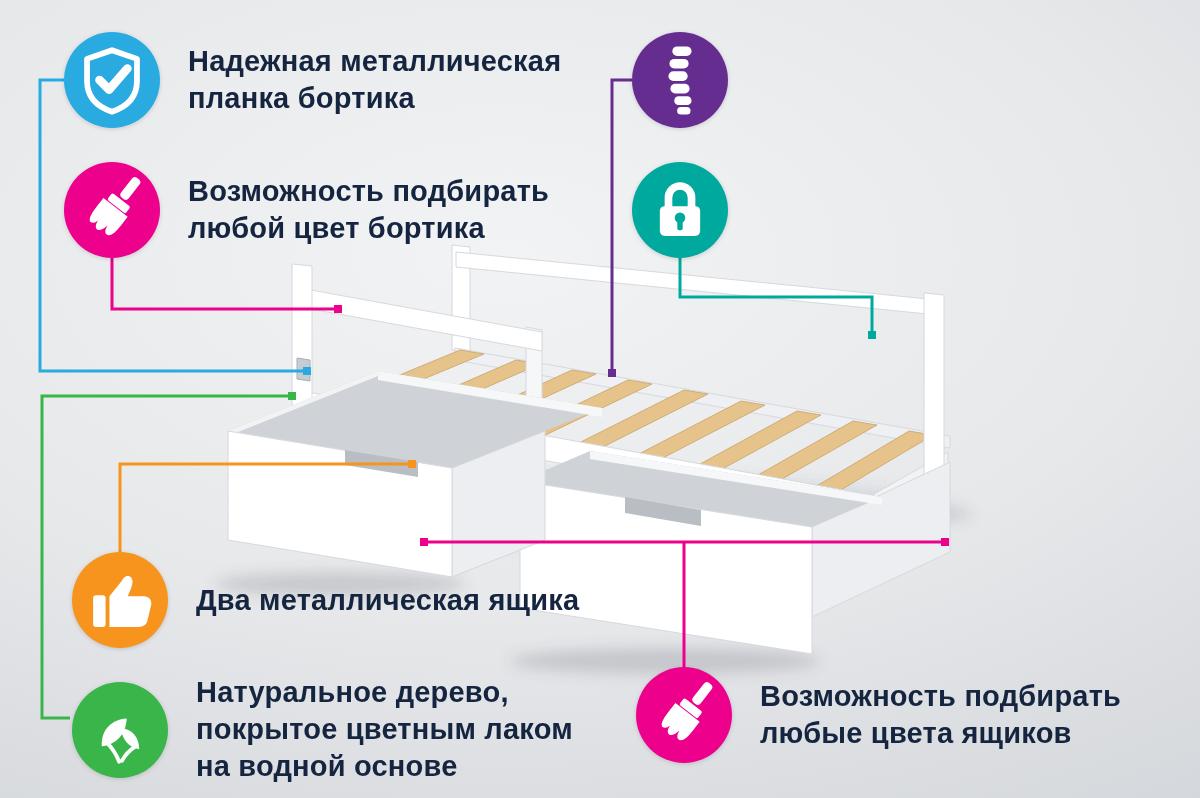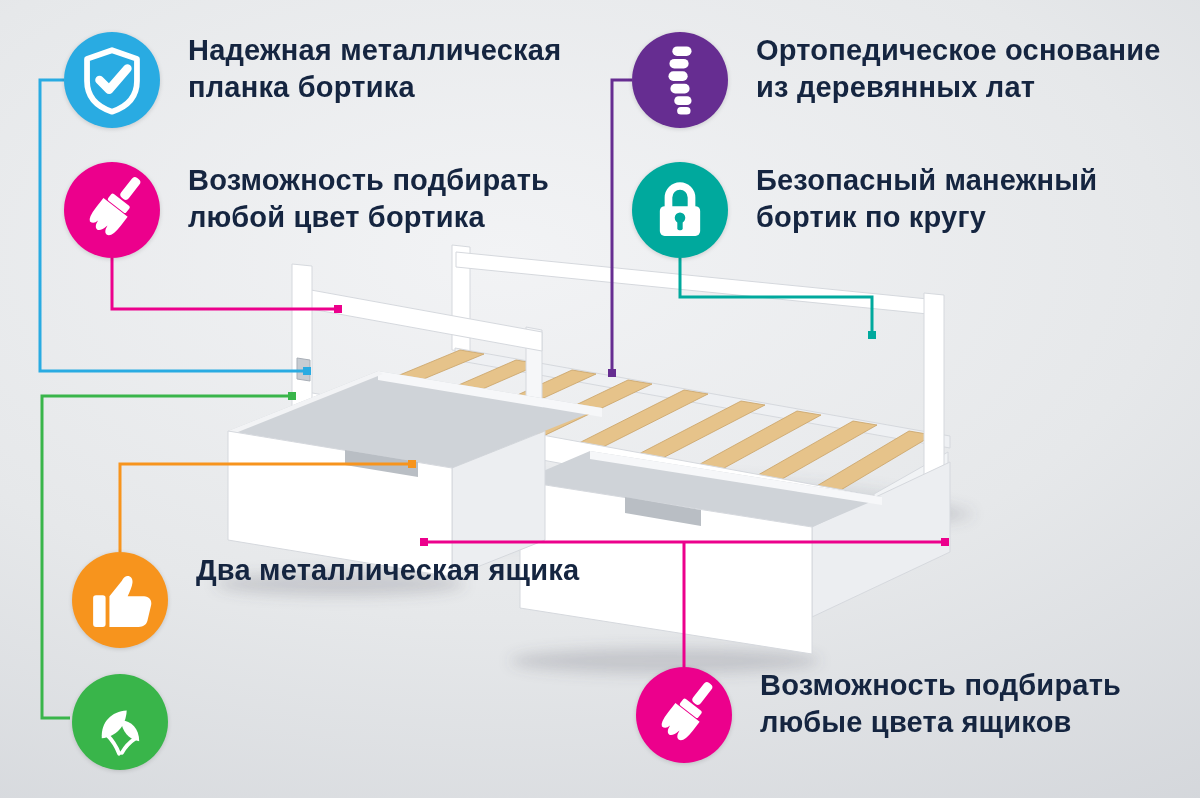--- a/index.html
+++ b/index.html
@@ -2,21 +2,21 @@
 <html><head>
 <meta charset="utf-8">
 <style>
   html,body{margin:0;padding:0;background:#cfd2d7;}
   .canvas{
     position:relative;width:1200px;height:798px;overflow:hidden;
     font-family:"Liberation Sans",sans-serif;
     background:radial-gradient(115% 95% at 42% 32%, #f2f3f5 0%, #e6e8ea 48%, #cfd2d7 100%);
   }
   .scene{position:absolute;left:0;top:0;}
-  .feature{position:absolute;display:flex;align-items:flex-start;}
+  .feature{position:absolute;display:flex;align-items:center;}
   .badge{width:96px;height:96px;flex:none;filter:drop-shadow(0 1px 2px rgba(0,0,0,.15));}
   .feature-label{
     margin-left:28px;font-size:29px;line-height:37px;font-weight:700;
     color:#152540;white-space:pre-line;letter-spacing:.2px;
   }
   .f1{left:64px;top:32px}
   .f2{left:64px;top:162px}
   .f3{left:632px;top:32px}
   .f4{left:632px;top:162px}
   .f5{left:72px;top:552px}
@@ -139,34 +139,30 @@
       <circle cx="50" cy="50" r="50" fill="#662d91"></circle>
       <g fill="#ffffff">
         <rect x="42" y="15" width="20" height="10" rx="5"></rect>
         <rect x="39" y="28" width="20" height="10" rx="5"></rect>
         <rect x="38" y="41" width="20" height="10" rx="5"></rect>
         <rect x="40" y="54" width="20" height="10" rx="5"></rect>
         <rect x="44" y="67" width="18" height="9" rx="4.5"></rect>
         <rect x="47" y="78" width="14" height="8" rx="4"></rect>
       </g>
     </svg>
-    <div class="feature-label">Ортопедическое основание
-из деревянных лат</div>
   </div>
 
   <div class="feature f4">
     <svg class="badge" viewBox="0 0 100 100">
       <circle cx="50" cy="50" r="50" fill="#00a99d"></circle>
       <path d="M38 48 V37 a12 12 0 0 1 24 0 V48" fill="none" stroke="#ffffff" stroke-width="8"></path>
       <rect x="29" y="46" width="42" height="31" rx="5" fill="#ffffff"></rect>
       <circle cx="50" cy="58" r="5.5" fill="#00a99d"></circle>
       <rect x="47.2" y="60" width="5.6" height="11" rx="2" fill="#00a99d"></rect>
     </svg>
-    <div class="feature-label">Безопасный манежный
-бортик по кругу</div>
   </div>
 
   <div class="feature f5">
     <svg class="badge" viewBox="0 0 100 100">
       <circle cx="50" cy="50" r="50" fill="#f7941d"></circle>
       <g fill="#ffffff">
         <rect x="22" y="45" width="13" height="33" rx="3"></rect>
         <path d="M39 78 V46 l13 -16 c3 -8 12 -6 11 2 c-0.5 4 -3 10 -5 14 h17 c5 0 8.5 4 7.5 9 l-4 17 c-1 4 -4.5 6 -9 6 z"></path>
       </g>
     </svg>
@@ -175,20 +171,23 @@
 
   <div class="feature f6">
     <svg class="badge" viewBox="0 0 100 100">
       <circle cx="50" cy="50" r="50" fill="#39b54a"></circle>
       <g fill="#ffffff">
         <path d="M31 67 C30 50 41 39 57 38 C56 55 46 65 31 67 Z"></path>
         <path d="M70 70 C70 57 62 49 51 48 C52 60 59 68 70 70 Z"></path>
       </g>
       <path d="M36 63 Q45 72 49 83 M66 67 Q57 73 52 82" fill="none" stroke="#ffffff" stroke-width="4" stroke-linecap="round"></path>
     </svg>
+    <div class="feature-label">Натуральное дерево,
+покрытое цветным лаком
+на водной основе</div>
   </div>
 
   <div class="feature f7">
     <svg class="badge" viewBox="0 0 100 100">
       <circle cx="50" cy="50" r="50" fill="#ec008c"></circle>
       <g fill="#ffffff" transform="rotate(38 50 52)">
         <rect x="45" y="8" width="10" height="26" rx="4"></rect>
         <rect x="38" y="36" width="24" height="9" rx="2"></rect>
         <path d="M34 46 H66 V58 Q66 74 60 74 Q56 74 55 66 Q53 76 49 76 Q45 76 44 68 Q43 74 38 74 Q34 72 34 58 Z"></path>
       </g>

